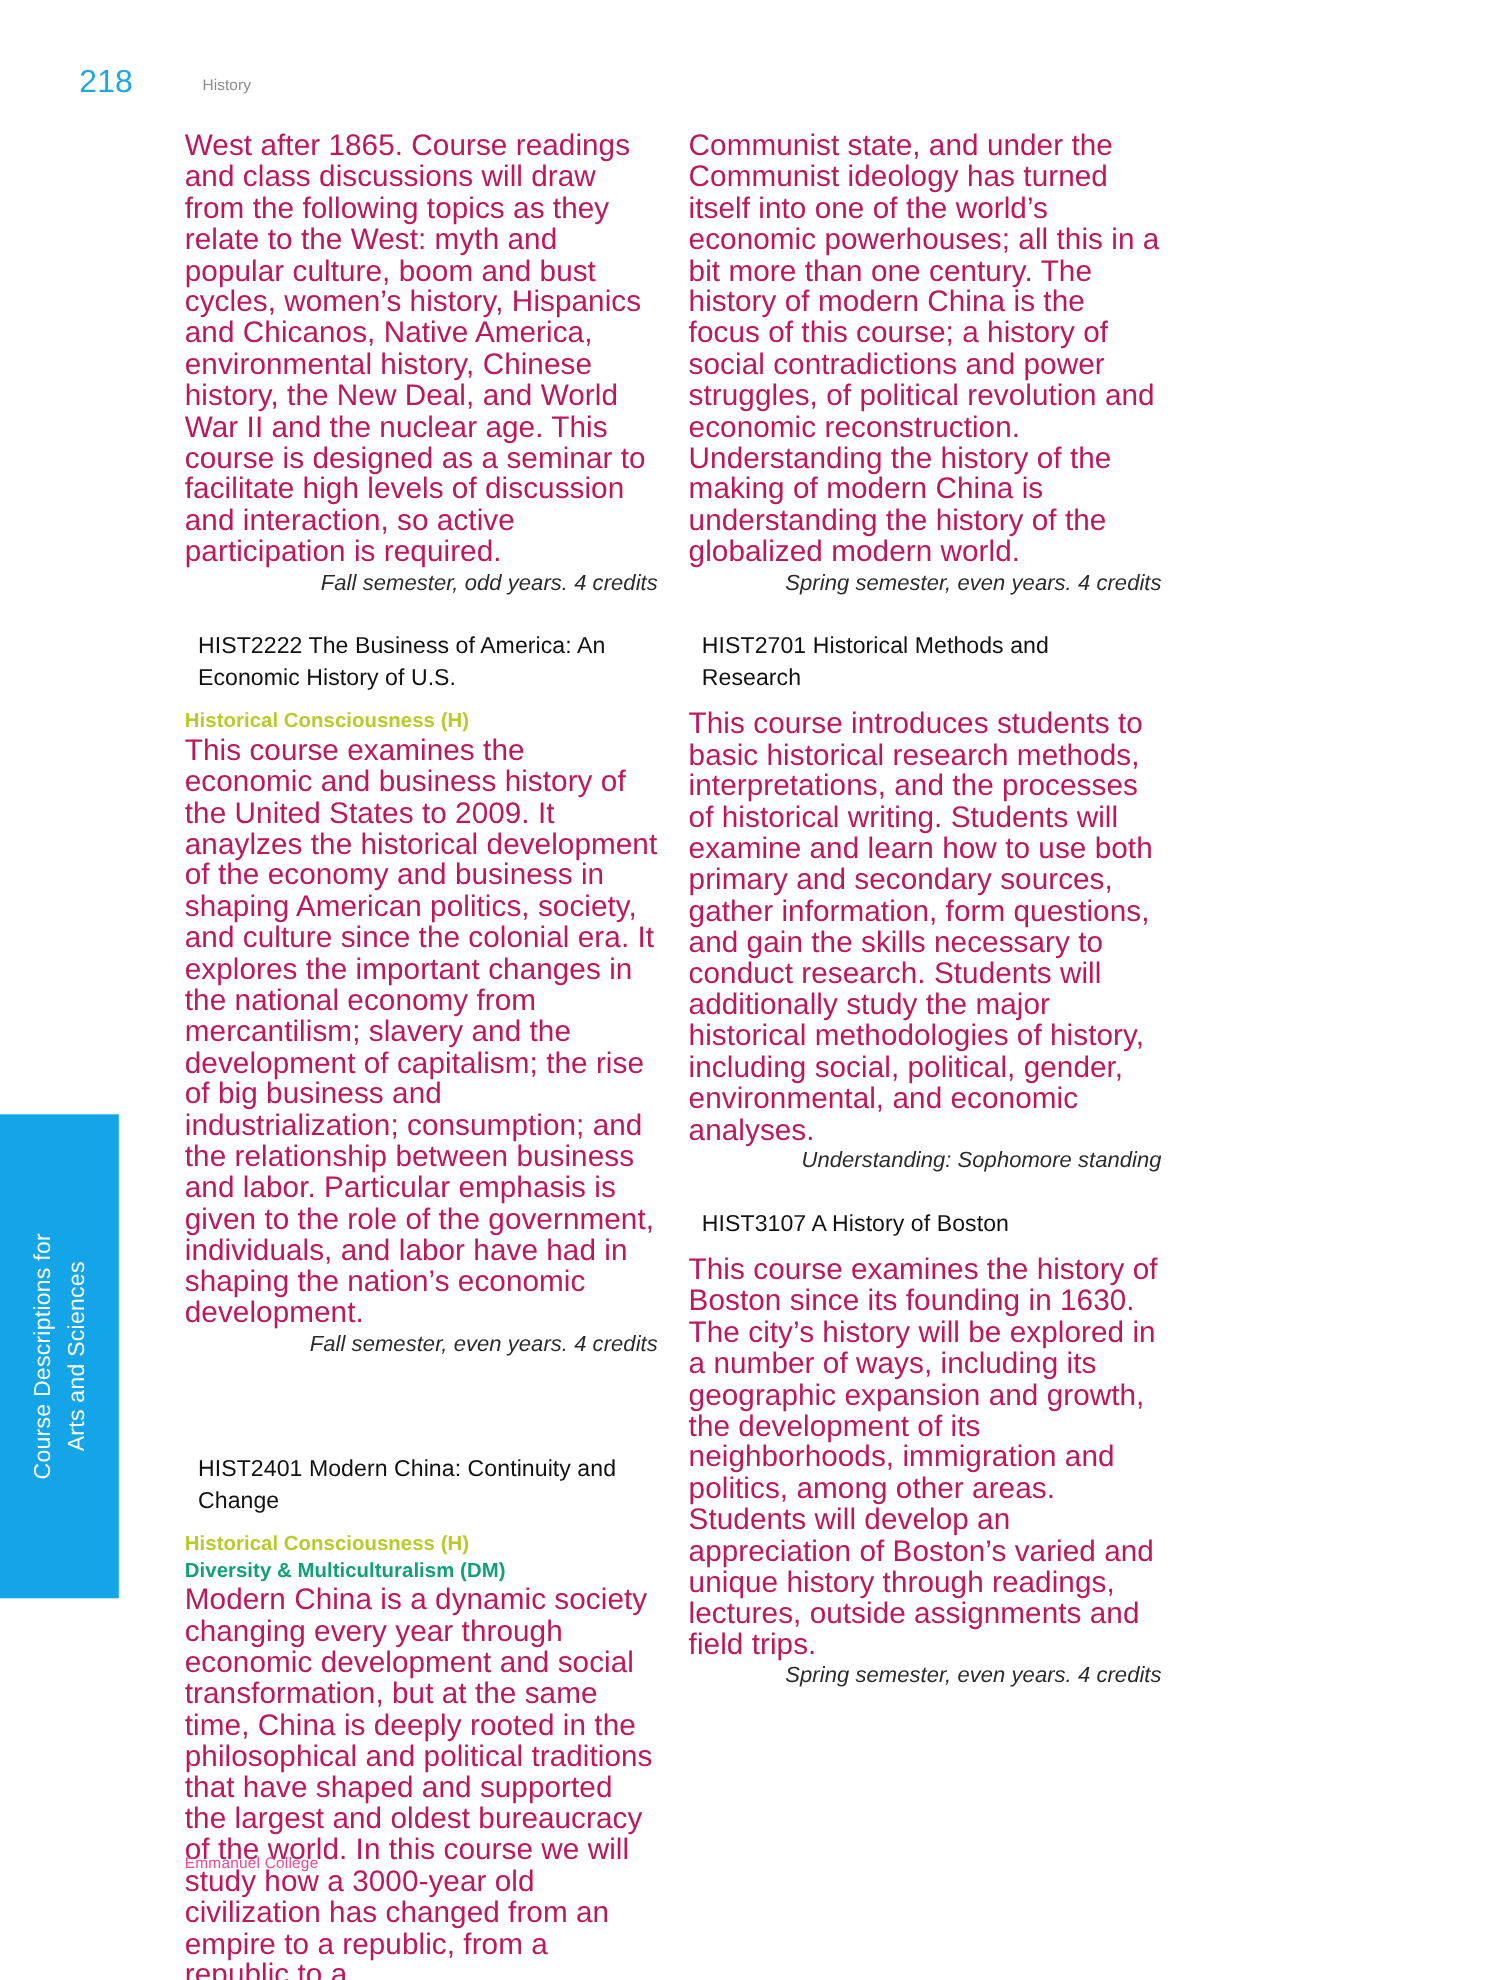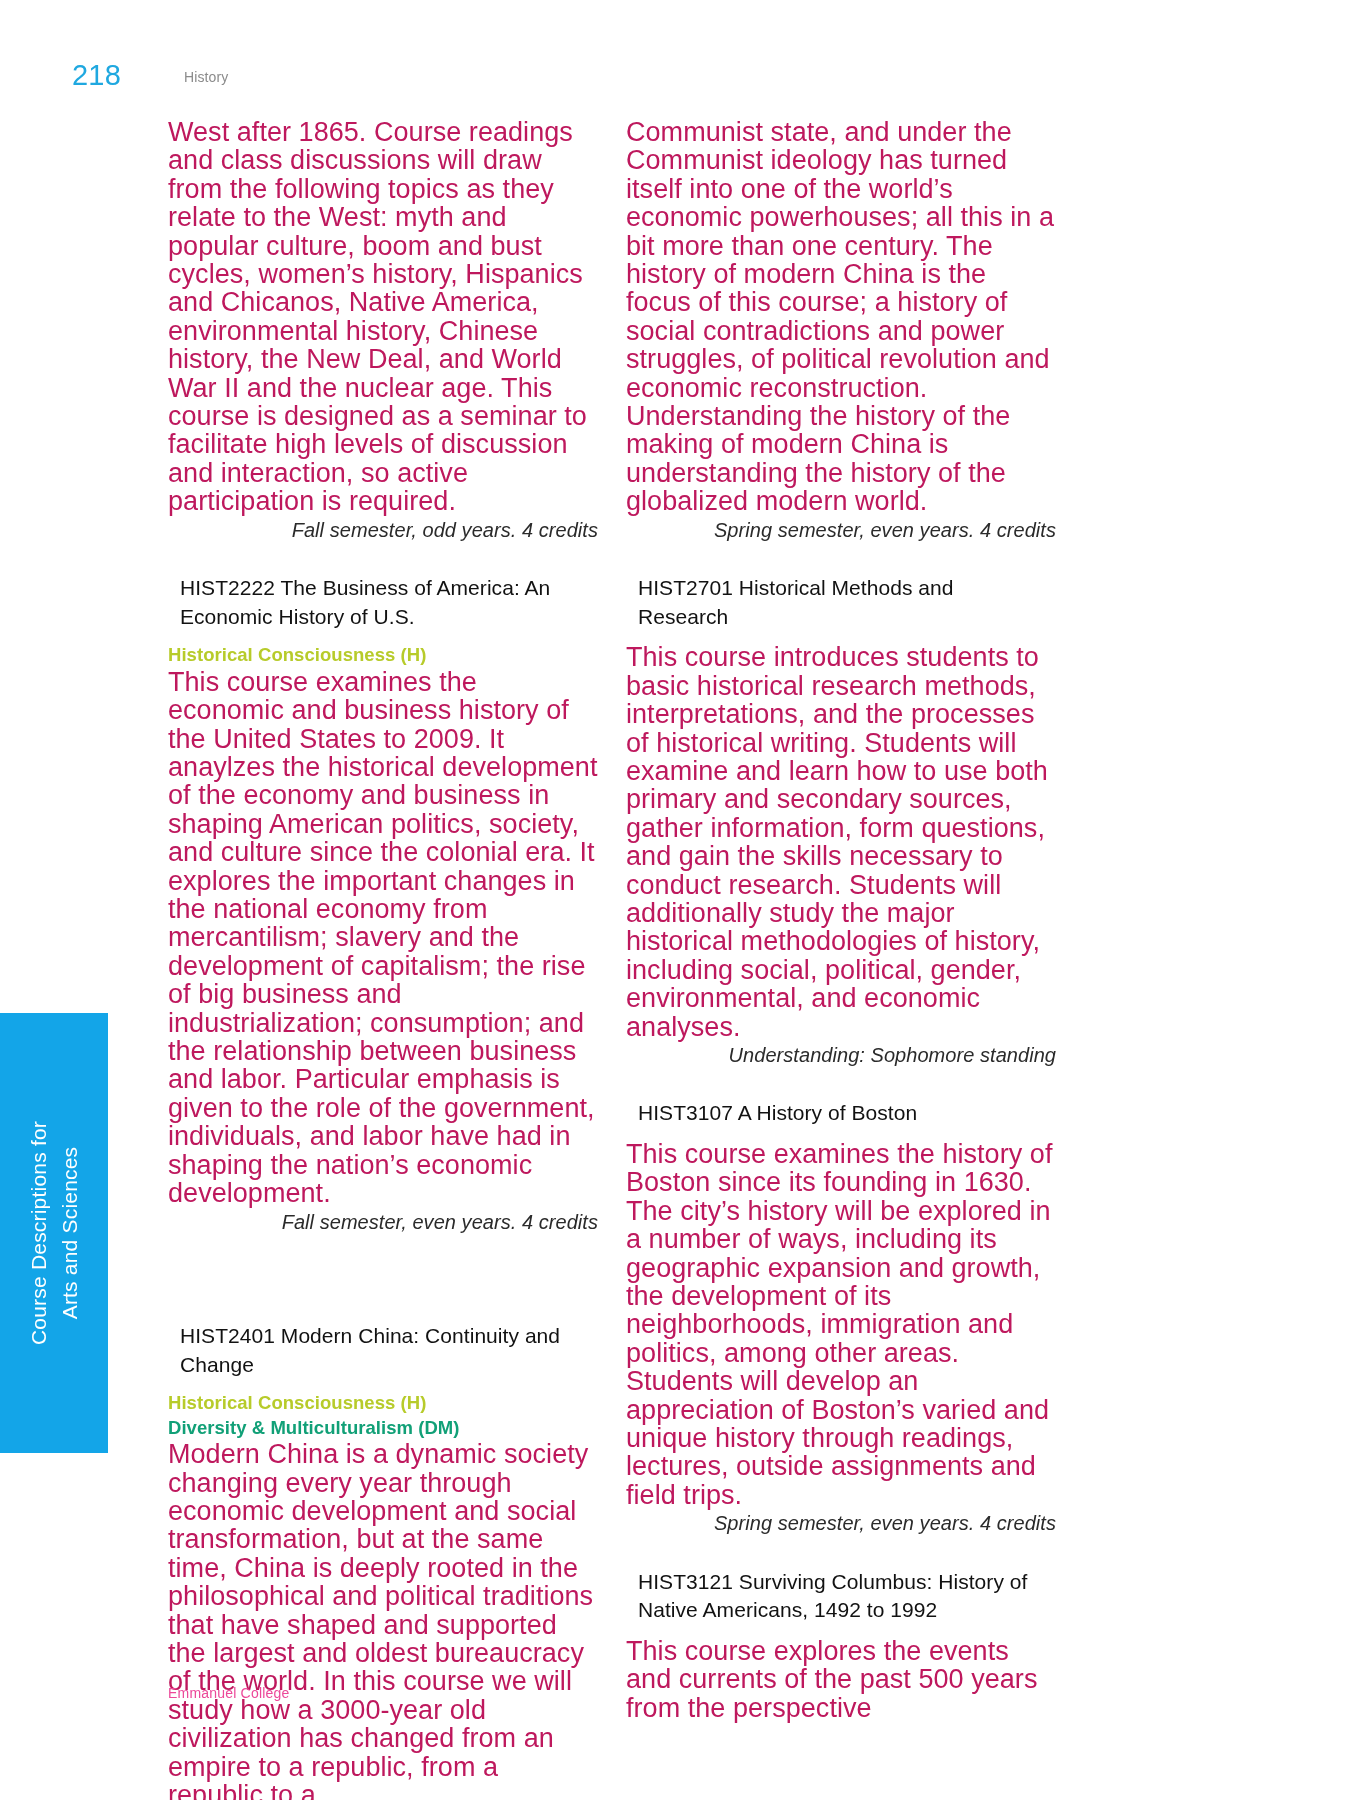--- a/index.html
+++ b/index.html
@@ -183,21 +183,17 @@
       <p class="para">This course introduces students to basic historical research methods, interpretations, and the processes of historical writing. Students will examine and learn how to use both primary and secondary sources, gather information, form questions, and gain the skills necessary to conduct research. Students will additionally study the major historical methodologies of history, including social, political, gender, environmental, and economic analyses.</p>
       <p class="note">Understanding: Sophomore standing</p>
     </div>
 
     <div class="course">
       <p class="course-title">HIST3107  A History of Boston</p>
       <p class="para">This course examines the history of Boston since its founding in 1630. The city’s history will be explored in a number of ways, including its geographic expansion and growth, the development of its neighborhoods, immigration and politics, among other areas. Students will develop an appreciation of Boston’s varied and unique history through readings, lectures, outside assignments and field trips.</p>
       <p class="note">Spring semester, even years. 4 credits</p>
     </div>
 
-    <div class="course">
-      <p class="course-title">HIST3121  Surviving Columbus: History of Native Americans, 1492 to 1992</p>
-      <p class="para">This course explores the events and currents of the past 500 years from the perspective</p>
-    </div>
 
   </div>
 </div>
 
 <div class="footer">Emmanuel College</div>
 
 </body></html>

